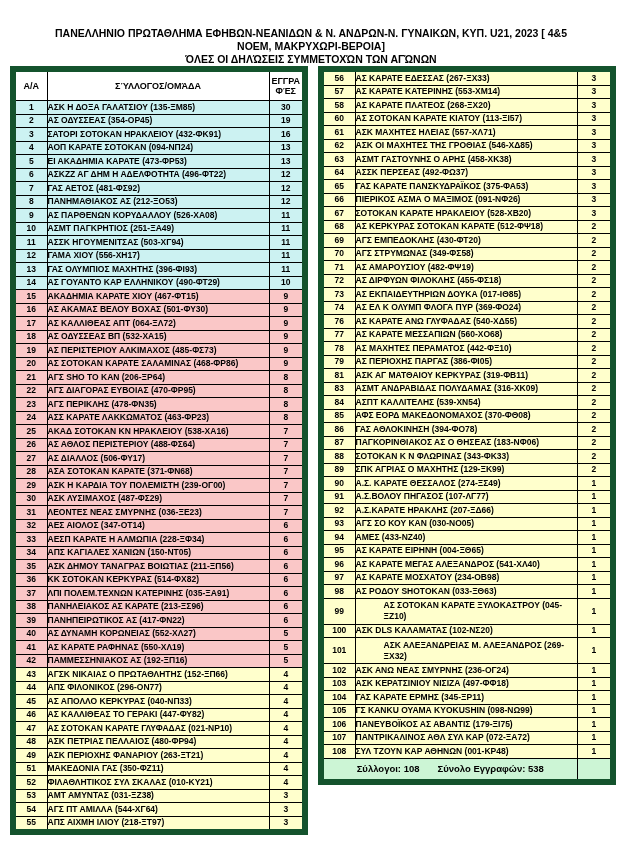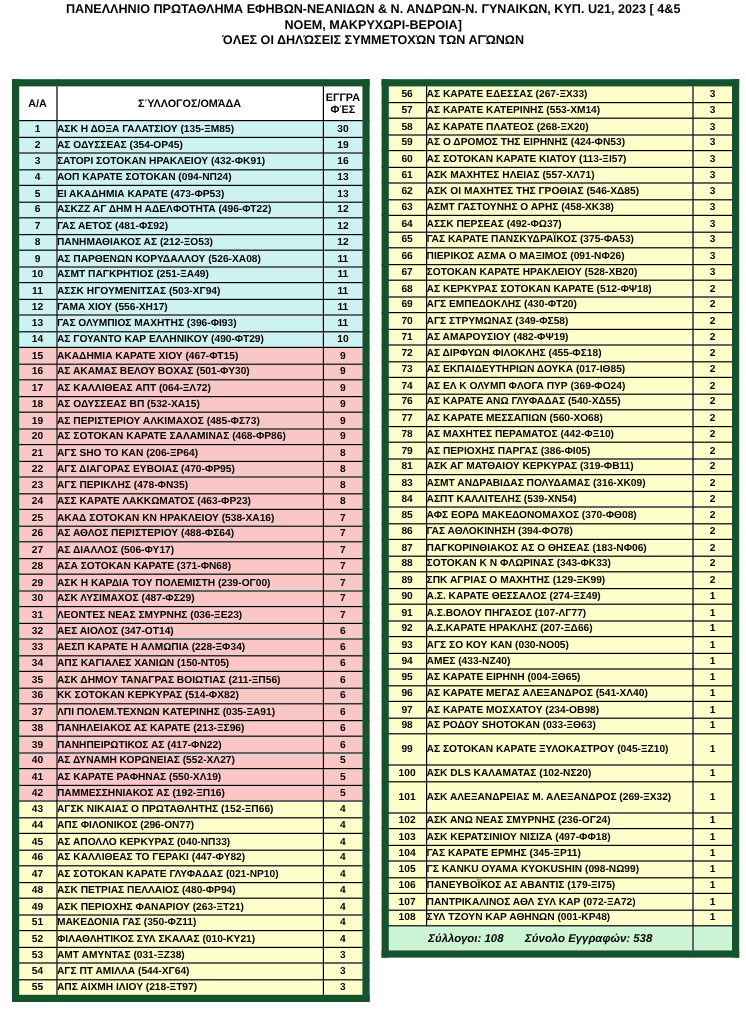--- a/index.html
+++ b/index.html
@@ -4,45 +4,45 @@
 <style>
   html,body{margin:0;padding:0;}
   body{
     width:622px;height:845px;background:#ffffff;position:relative;
     font-family:"Liberation Sans","DejaVu Sans",sans-serif;
     color:#000;
     -webkit-font-smoothing:antialiased;
   }
   .page-header{
     padding-top:2px;text-align:center;font-weight:bold;
-    font-size:10.5px;line-height:13px;
+    font-size:10.5px;line-height:13px;margin-top:25px;
   }
   .tables-wrap{
     position:absolute;top:66px;left:10px;right:6px;
     display:flex;justify-content:space-between;align-items:flex-start;
   }
   table.reg{
     border-collapse:collapse;border:6px solid #14532d;table-layout:fixed;
   }
   table.reg td,table.reg th{
     border:1px solid #000;padding:0;overflow:hidden;
     font-weight:bold;font-size:8.5px;line-height:11px;vertical-align:middle;
   }
   table.reg th{background:#ffffff;font-size:9px;line-height:10.5px;height:28px;text-align:center;}
   col.c-num{width:34px;}
   col.c-name{width:222px;}
   col.c-cnt{width:36px;}
   td.num,td.cnt{text-align:center;height:12.5px;}
   td.name{text-align:left;padding-left:3px;padding-right:1px;white-space:nowrap;}
-  tr.wrap td.name{white-space:normal;}
+  tr.wrap td.name{white-space:normal;padding-left:28px;}
   tr.wrap td{height:25px;}
   tr.row-high td{background:var(--c-high);}
   tr.row-mid td{background:var(--c-mid);}
   tr.row-low td{background:var(--c-low);}
-  tr.summary-row td{background:var(--c-summary);height:20px;font-size:9.5px;font-style:italic;}
+  tr.summary-row td{background:var(--c-summary);height:20px;font-size:9.5px;}
   tr.summary-row td.sum-cell{text-align:center;}
   .sum-pair{display:inline-block;margin:0 9px;white-space:nowrap;}
 </style>
 </head>
 <body style="--c-high: #CCF2F2; --c-mid: #FAC7C7; --c-low: #FFFFCC; --c-summary: #CCF5D5;">
 
 <div class="page-header">
   <div>ΠΑΝΕΛΛΗΝΙΟ ΠΡΩΤΑΘΛΗΜΑ ΕΦΗΒΩΝ-ΝΕΑΝΙΔΩΝ &amp; Ν. ΑΝΔΡΩΝ-Ν. ΓΥΝΑΙΚΩΝ, ΚΥΠ. U21, 2023 [ 4&amp;5</div>
   <div>ΝΟΕΜ, ΜΑΚΡΥΧΩΡΙ-ΒΕΡΟΙΑ]</div>
   <div>ΌΛΕΣ ΟΙ ΔΗΛΏΣΕΙΣ ΣΥΜΜΕΤΟΧΏΝ ΤΩΝ ΑΓΏΝΩΝ</div>
@@ -356,25 +356,20 @@
           <td class="num">57</td>
           <td class="name">ΑΣ ΚΑΡΑΤΕ ΚΑΤΕΡΙΝΗΣ (553-ΧΜ14)</td>
           <td class="cnt">3</td>
         </tr>
         <tr class="row-low">
           <td class="num">58</td>
           <td class="name">ΑΣ ΚΑΡΑΤΕ ΠΛΑΤΕΟΣ (268-ΞΧ20)</td>
           <td class="cnt">3</td>
         </tr>
         <tr class="row-low">
-          <td class="num">59</td>
-          <td class="name">ΑΣ Ο ΔΡΟΜΟΣ ΤΗΣ ΕΙΡΗΝΗΣ (424-ΦΝ53)</td>
-          <td class="cnt">3</td>
-        </tr>
-        <tr class="row-low">
           <td class="num">60</td>
           <td class="name">ΑΣ ΣΟΤΟΚΑΝ ΚΑΡΑΤΕ ΚΙΑΤΟΥ (113-ΞΙ57)</td>
           <td class="cnt">3</td>
         </tr>
         <tr class="row-low">
           <td class="num">61</td>
           <td class="name">ΑΣΚ ΜΑΧΗΤΕΣ ΗΛΕΙΑΣ (557-ΧΛ71)</td>
           <td class="cnt">3</td>
         </tr>
         <tr class="row-low">

